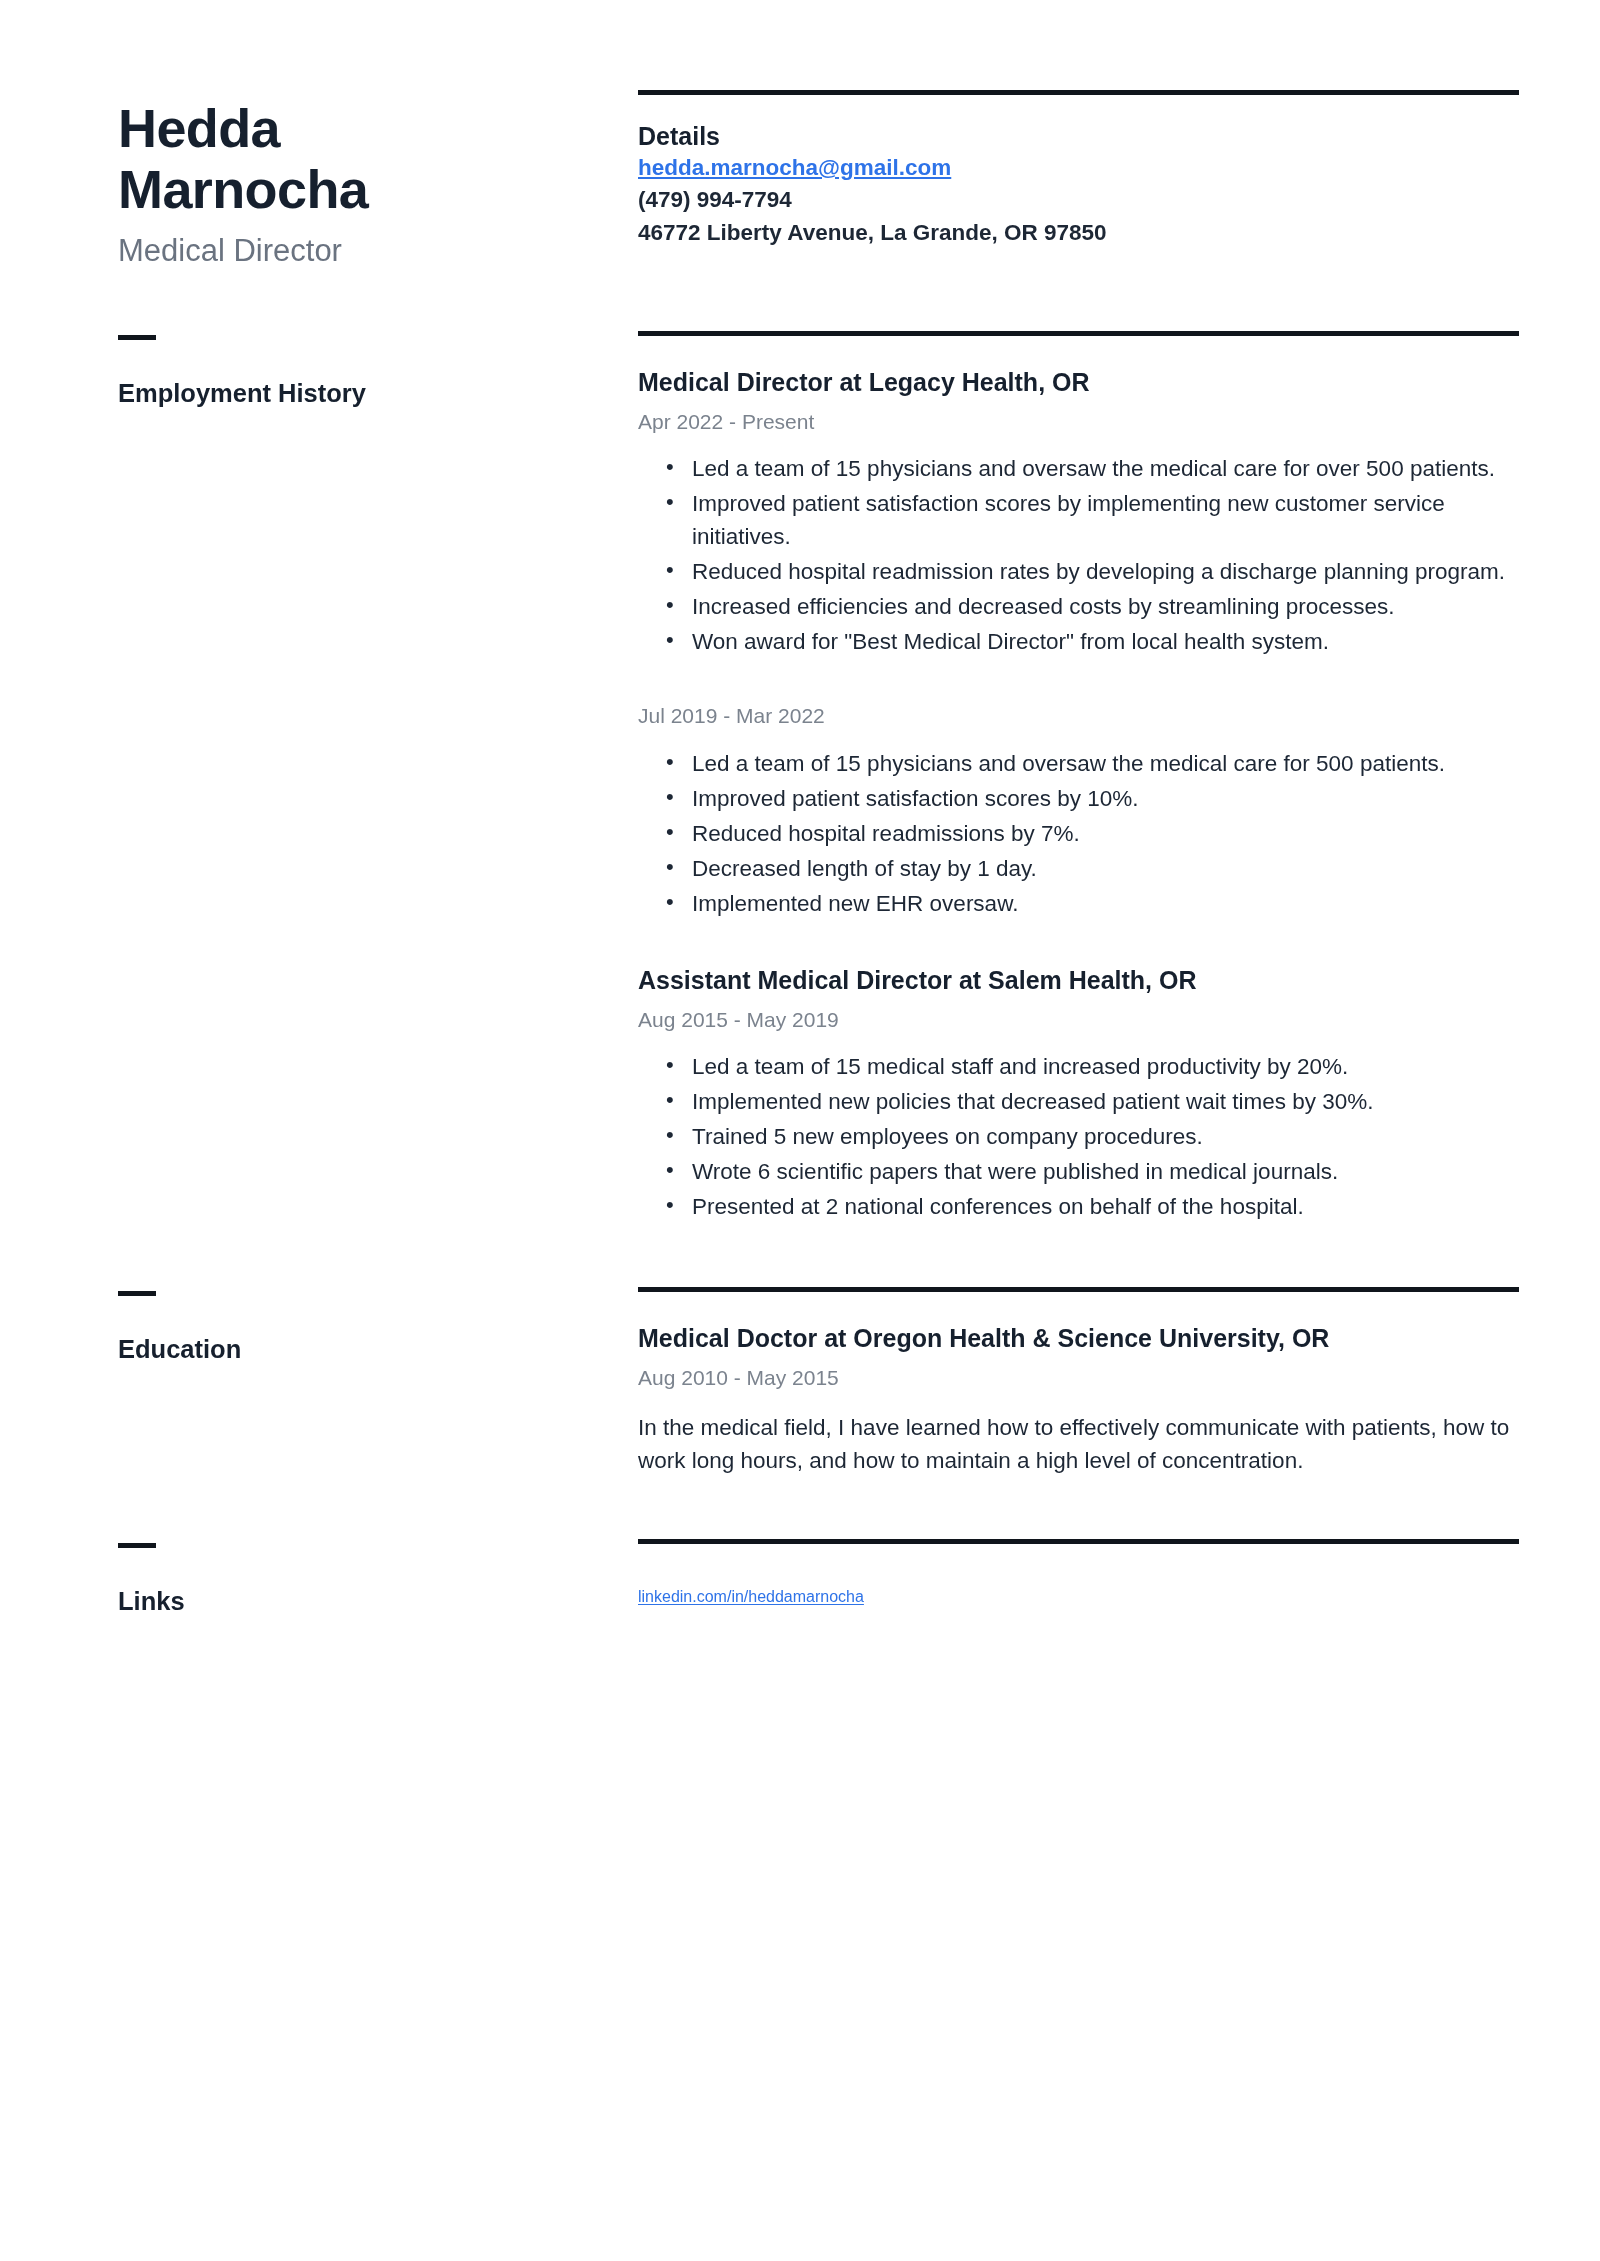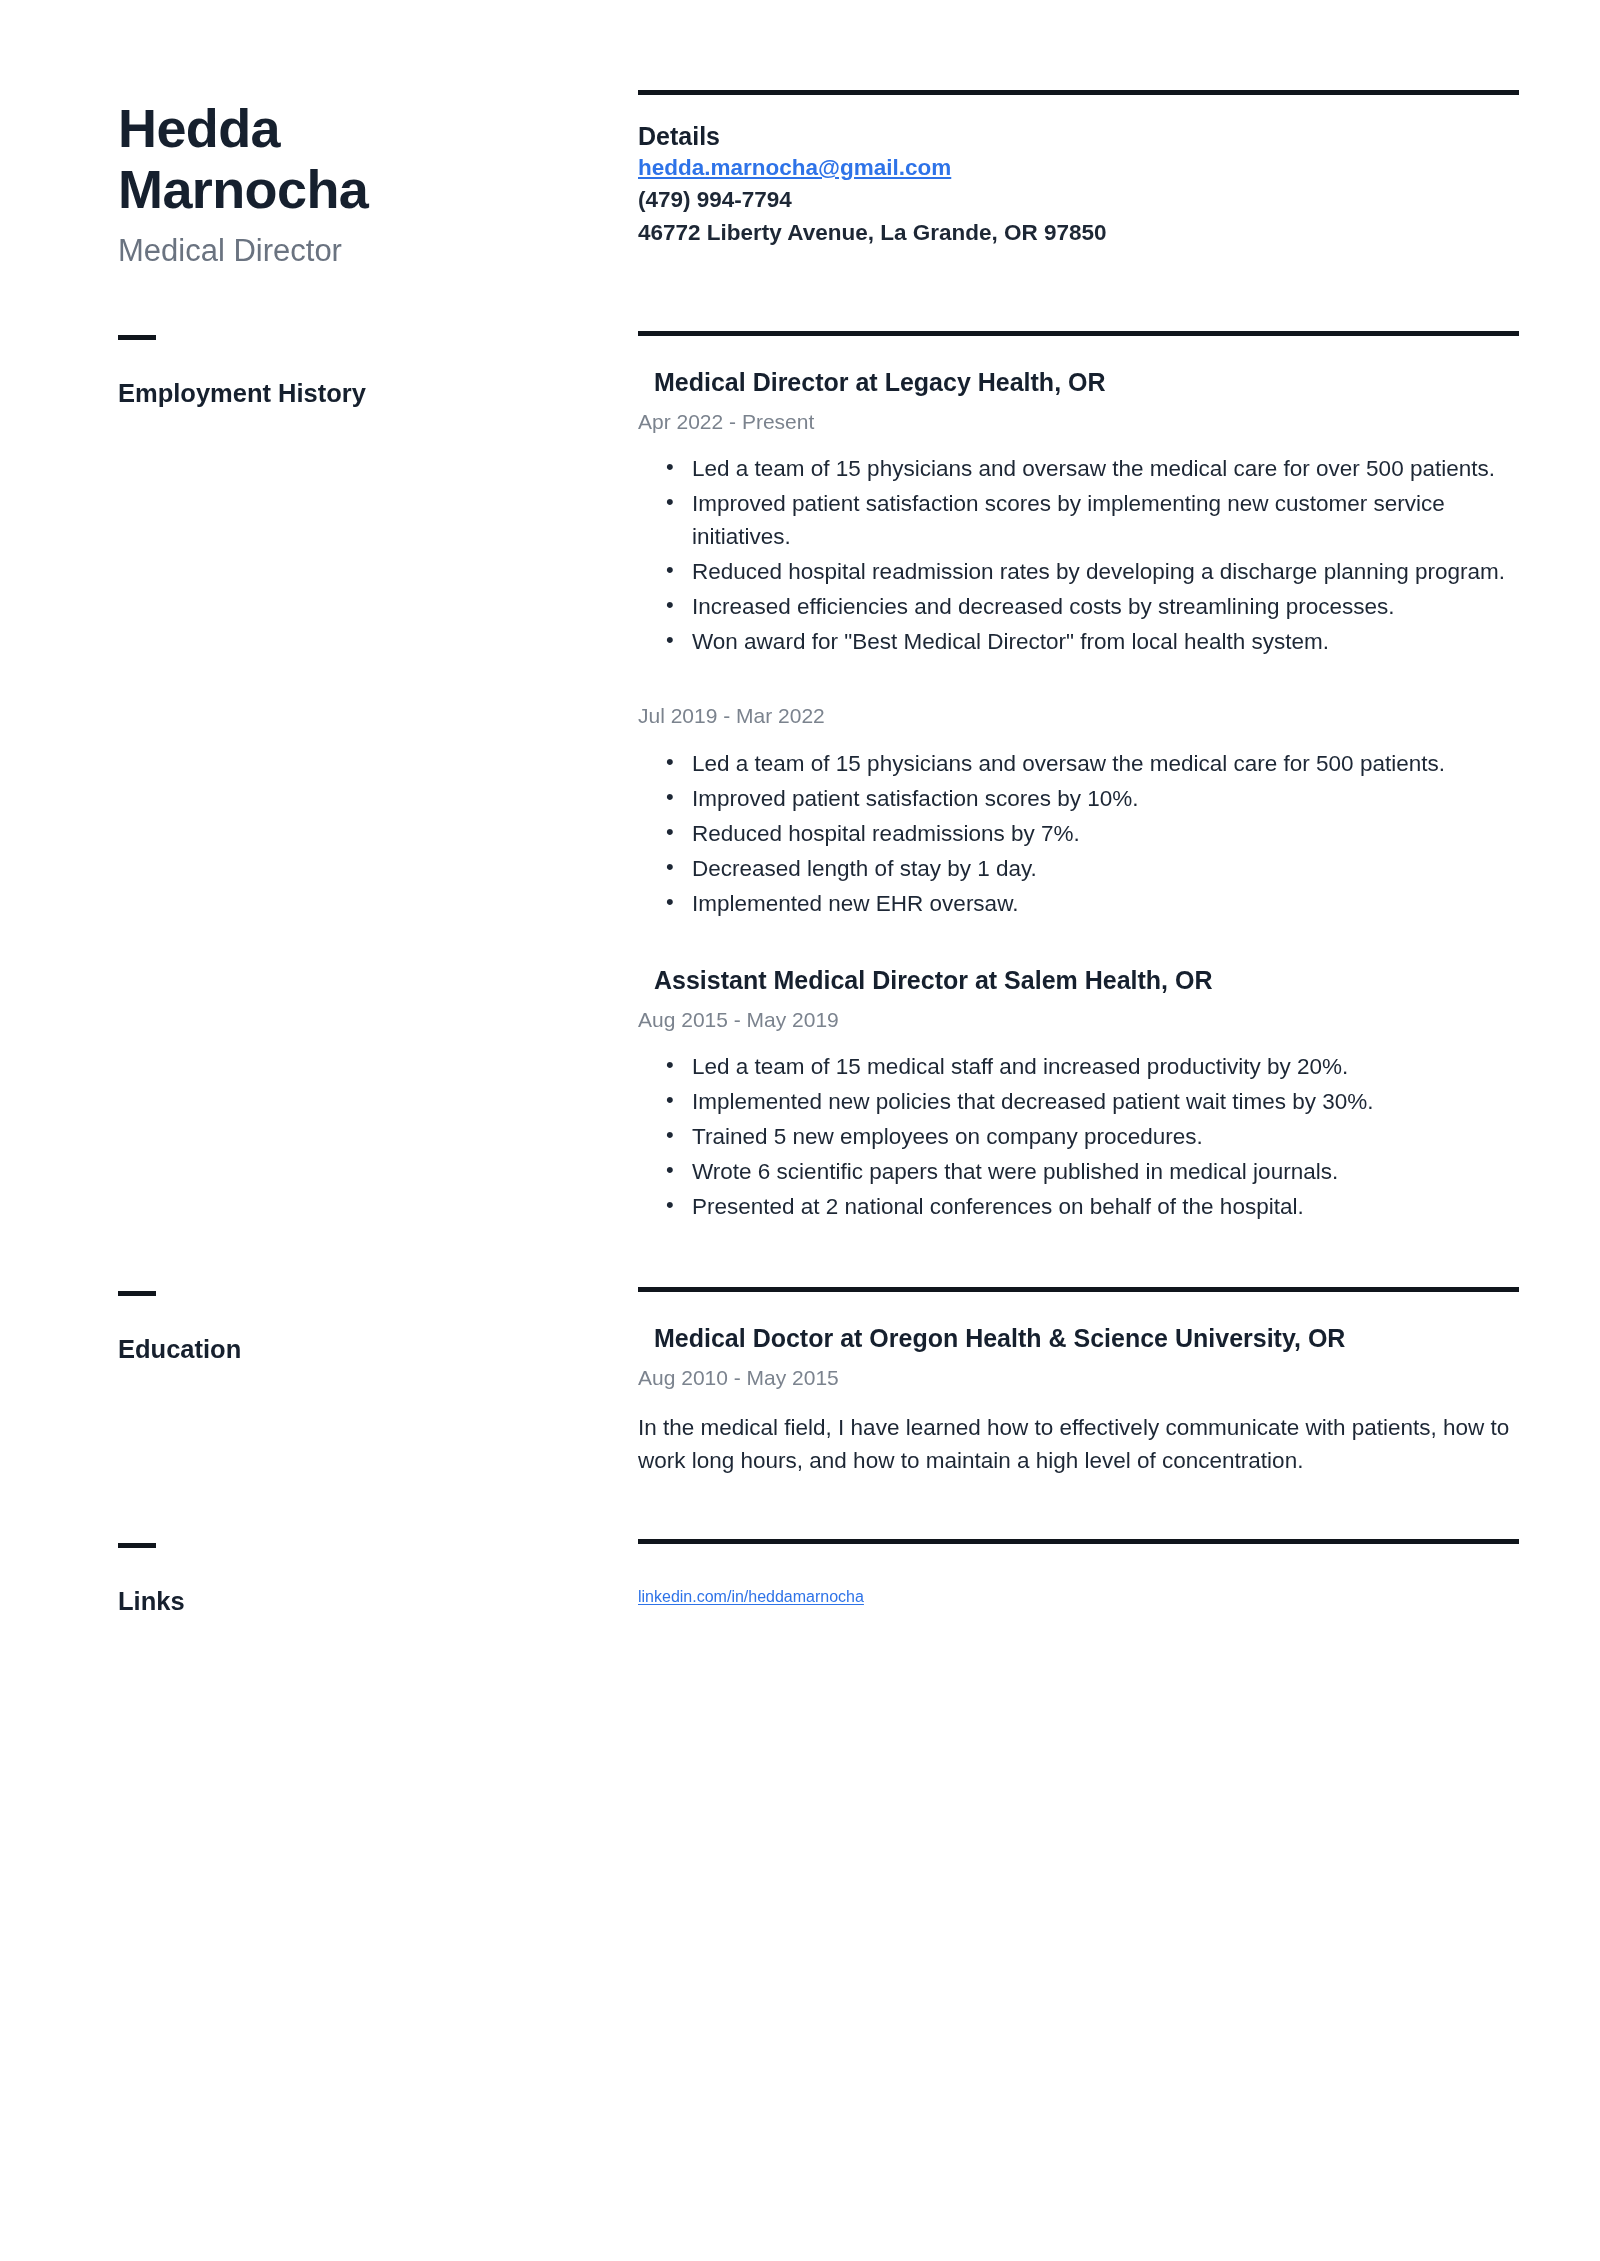--- a/index.html
+++ b/index.html
@@ -120,21 +120,20 @@
 
   .entry { margin-top: 30px; }
   .entry.first { margin-top: 30px; }
   .entry + .entry { margin-top: 44px; }
 
   .entry-title {
     font-size: 25px;
     font-weight: 700;
     color: #16202e;
     line-height: 1.3;
-    margin-left: 16px;
   }
 
   .entry-date {
     font-size: 21px;
     color: #7b838e;
     margin-top: 9px;
     line-height: 1.3;
   }
 
   .bullets {

